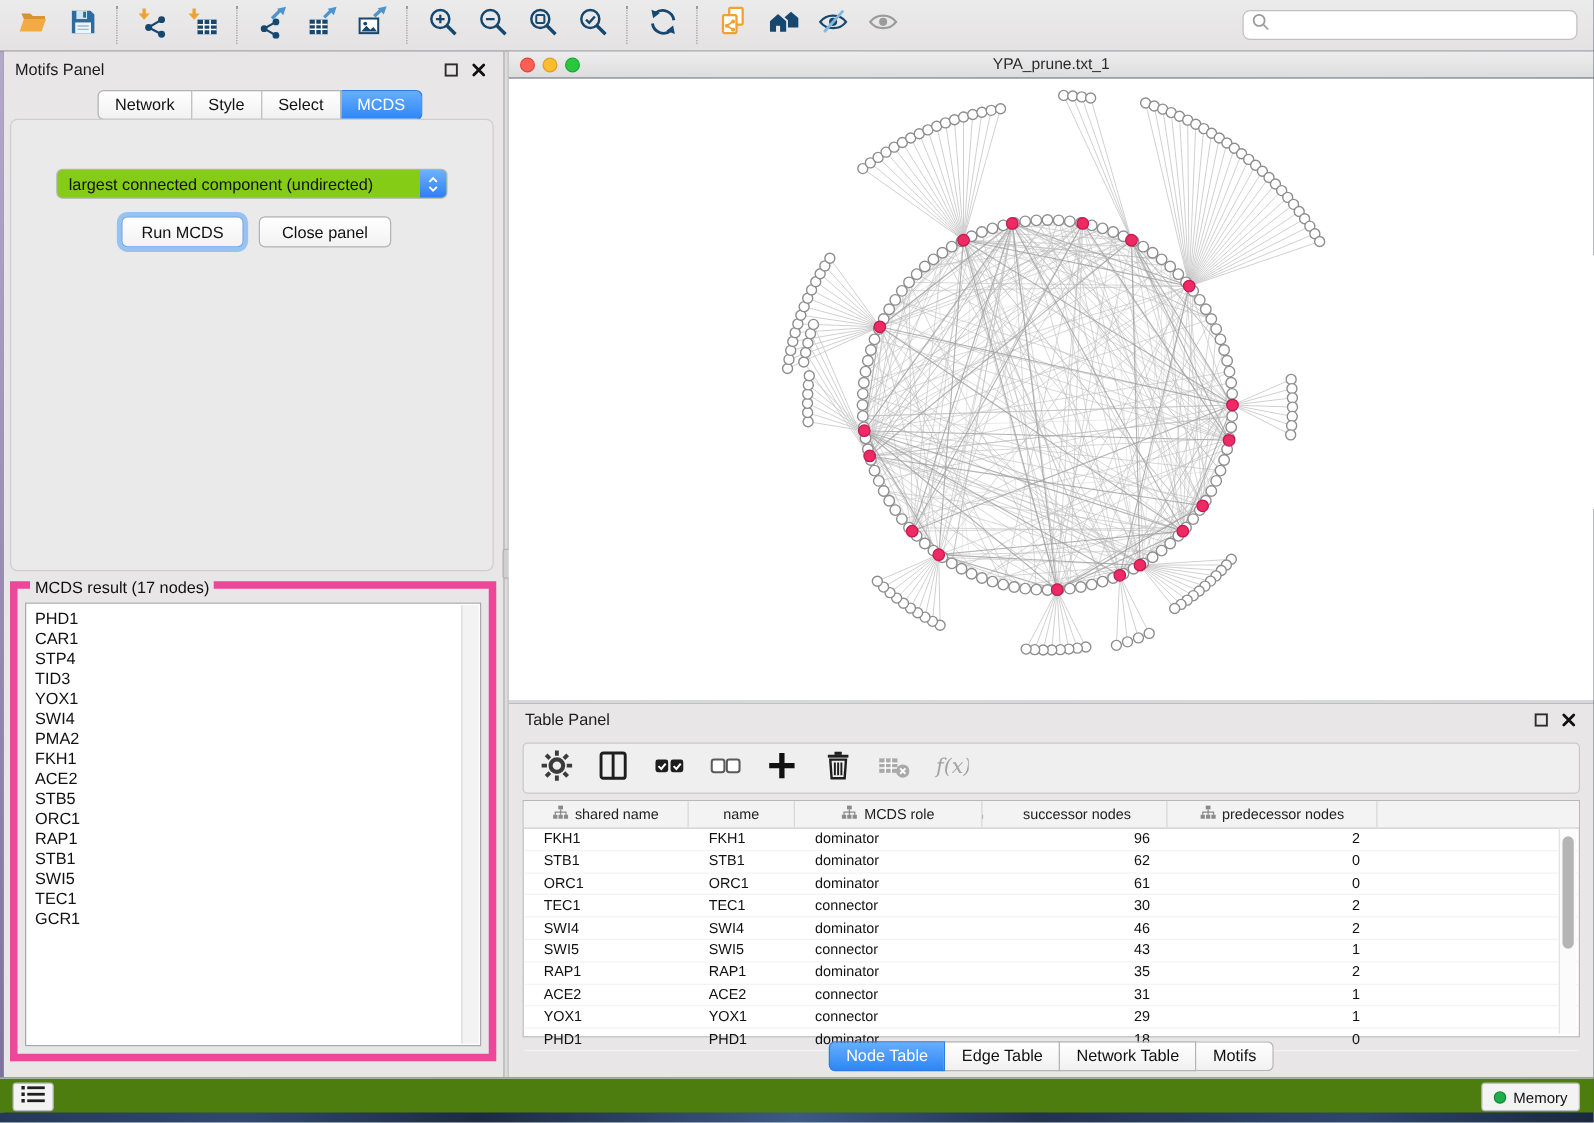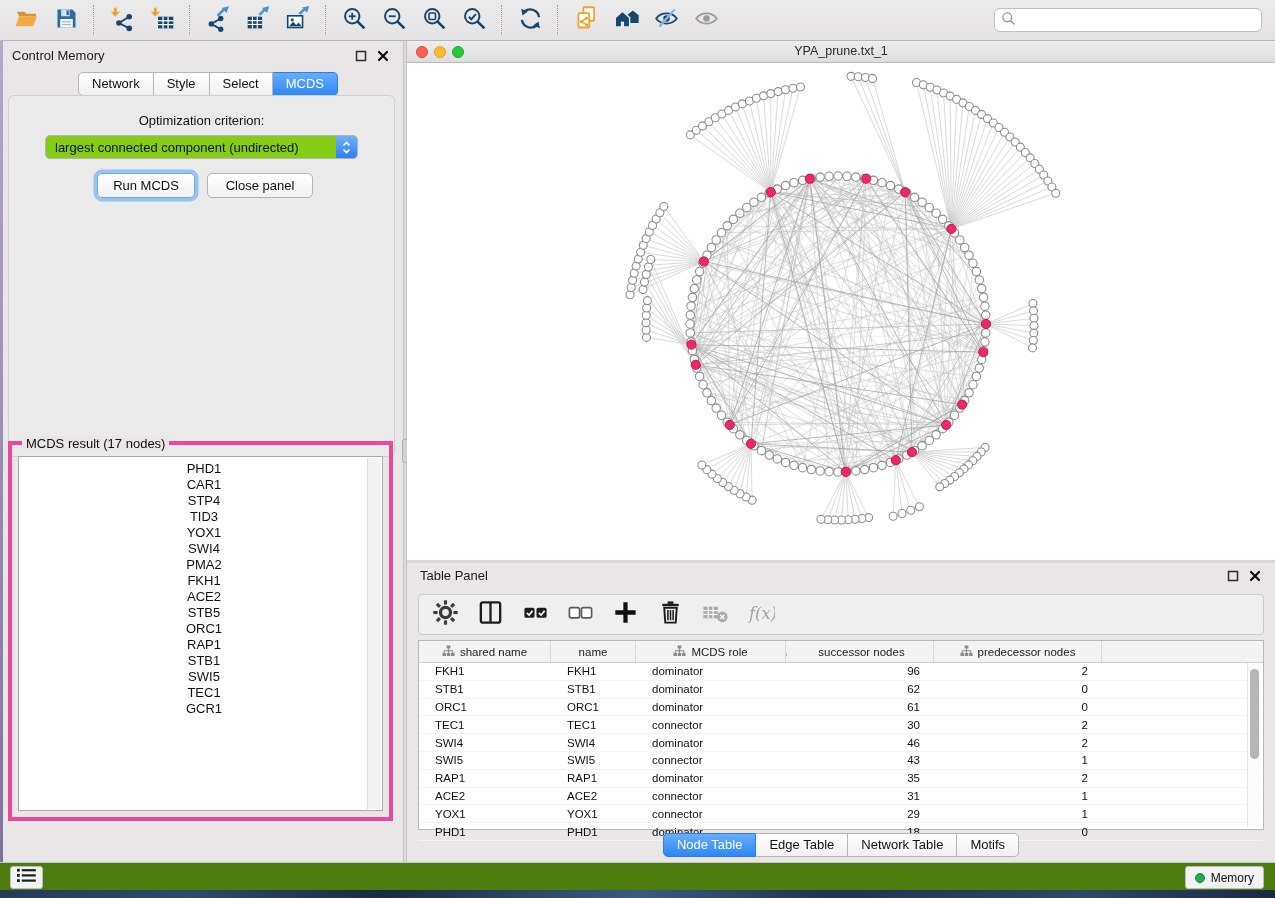--- a/index.html
+++ b/index.html
@@ -42,21 +42,21 @@
   #opt-label{position:absolute;left:0;top:17px;width:100%;text-align:center;font-size:13px;color:#111;}
   .combo{position:absolute;left:36px;top:39px;width:313px;height:24px;background:#84cc16;border:1px solid #b4b4b4;
     border-radius:5px;box-sizing:border-box;display:flex;align-items:center;cursor:pointer;}
   .combo .val{flex:1;font-size:13px;padding-left:9px;color:#111;white-space:nowrap;overflow:hidden;}
   .combo .stepper{width:21px;height:22px;border-radius:0 4px 4px 0;background:linear-gradient(#6eb1fc,#2f7ef5);
     display:flex;flex-direction:column;align-items:center;justify-content:center;gap:1px;}
   .btn{position:absolute;height:25px;background:linear-gradient(#ffffff,#f2f2f2);border:1px solid #b4b4b4;
     border-radius:5px;font-size:13px;color:#111;display:flex;align-items:center;justify-content:center;cursor:pointer;box-sizing:border-box;}
   #btn-run{left:88px;top:77px;width:98px;border-color:#6fa7e8;box-shadow:0 0 0 3.5px rgba(116,177,245,.7);}
   #btn-close-panel{left:198px;top:77px;width:106px;}
-  .groupbox{position:absolute;left:5px;top:400px;width:377px;height:372px;border:4px solid #ec4899;text-align:center;}
+  .groupbox{position:absolute;left:5px;top:424px;width:377px;height:372px;border:6px solid #ec4899;}
   .groupbox .legend{position:absolute;left:10px;top:-9px;background:#e8e6e7;padding:0 4px;font-size:13px;color:#111;}
   .listbox{position:absolute;left:6px;top:11px;right:6px;bottom:6px;background:#fff;border:1px solid #a9a9a9;overflow:hidden;}
   .listbox .items{padding:4px 0 0 7px;font-size:13px;line-height:16px;color:#111;}
   .list-scroll{position:absolute;top:1px;right:1px;bottom:1px;width:13px;background:#f3f3f3;border-left:1px solid #dcdcdc;}
   
   #net-titlebar{left:407px;top:41px;width:868px;height:22px;background:linear-gradient(#ededed,#dddddd);
     border-bottom:1px solid #b9b9b9;box-sizing:border-box;}
   .tlight{position:absolute;top:5px;width:12px;height:12px;border-radius:50%;cursor:pointer;}
   #net-title{position:absolute;left:0;top:3px;width:100%;text-align:center;font-size:12.5px;color:#2b2b2b;}
   #net-canvas{left:407px;top:63px;width:868px;height:497px;background:#ffffff;}
@@ -263,40 +263,39 @@
         </svg>
     </span>
     <input type="text" placeholder="" style="">
   </div>
 </div>
 
 <div id="left-strip" class="abs"></div>
 
 <div id="control-panel" class="abs">
   <div class="panel-head">
-    <span class="panel-title">Control Memory</span>
+    <span class="panel-title">Motifs Panel</span>
     <span class="win-mini" style="right:36px;">
       <svg width="12" height="12" viewBox="0 0 12 12">
           <rect x="1.5" y="1.5" width="9" height="9" fill="none" stroke="#2d2d2d" stroke-width="1.5"></rect>
         </svg>
     </span>
     <span class="win-mini" style="right:14px;">
       <svg width="12" height="12" viewBox="0 0 12 12">
           <path d="M2 2l8 8M10 2l-8 8" stroke="#111" stroke-width="2.2" stroke-linecap="round"></path>
         </svg>
     </span>
   </div>
   <div id="cp-tabs" class="tabbar">
       <div class="tab">Network</div>
       <div class="tab">Style</div>
       <div class="tab">Select</div>
       <div class="tab active">MCDS</div>
     </div>
   <div id="cp-content">
-    <div id="opt-label">Optimization criterion:</div>
     <div class="combo">
       <span class="val">largest connected component (undirected)</span>
       <span class="stepper">
         <svg width="9" height="6" viewBox="0 0 9 6">
             <path d="M1.5 4.5L4.5 1.5 7.5 4.5" fill="none" stroke="#fff" stroke-width="1.6"></path>
           </svg>
         <svg width="9" height="6" viewBox="0 0 9 6">
             <path d="M1.5 1.5L4.5 4.5 7.5 1.5" fill="none" stroke="#fff" stroke-width="1.6"></path>
           </svg>
       </span>

